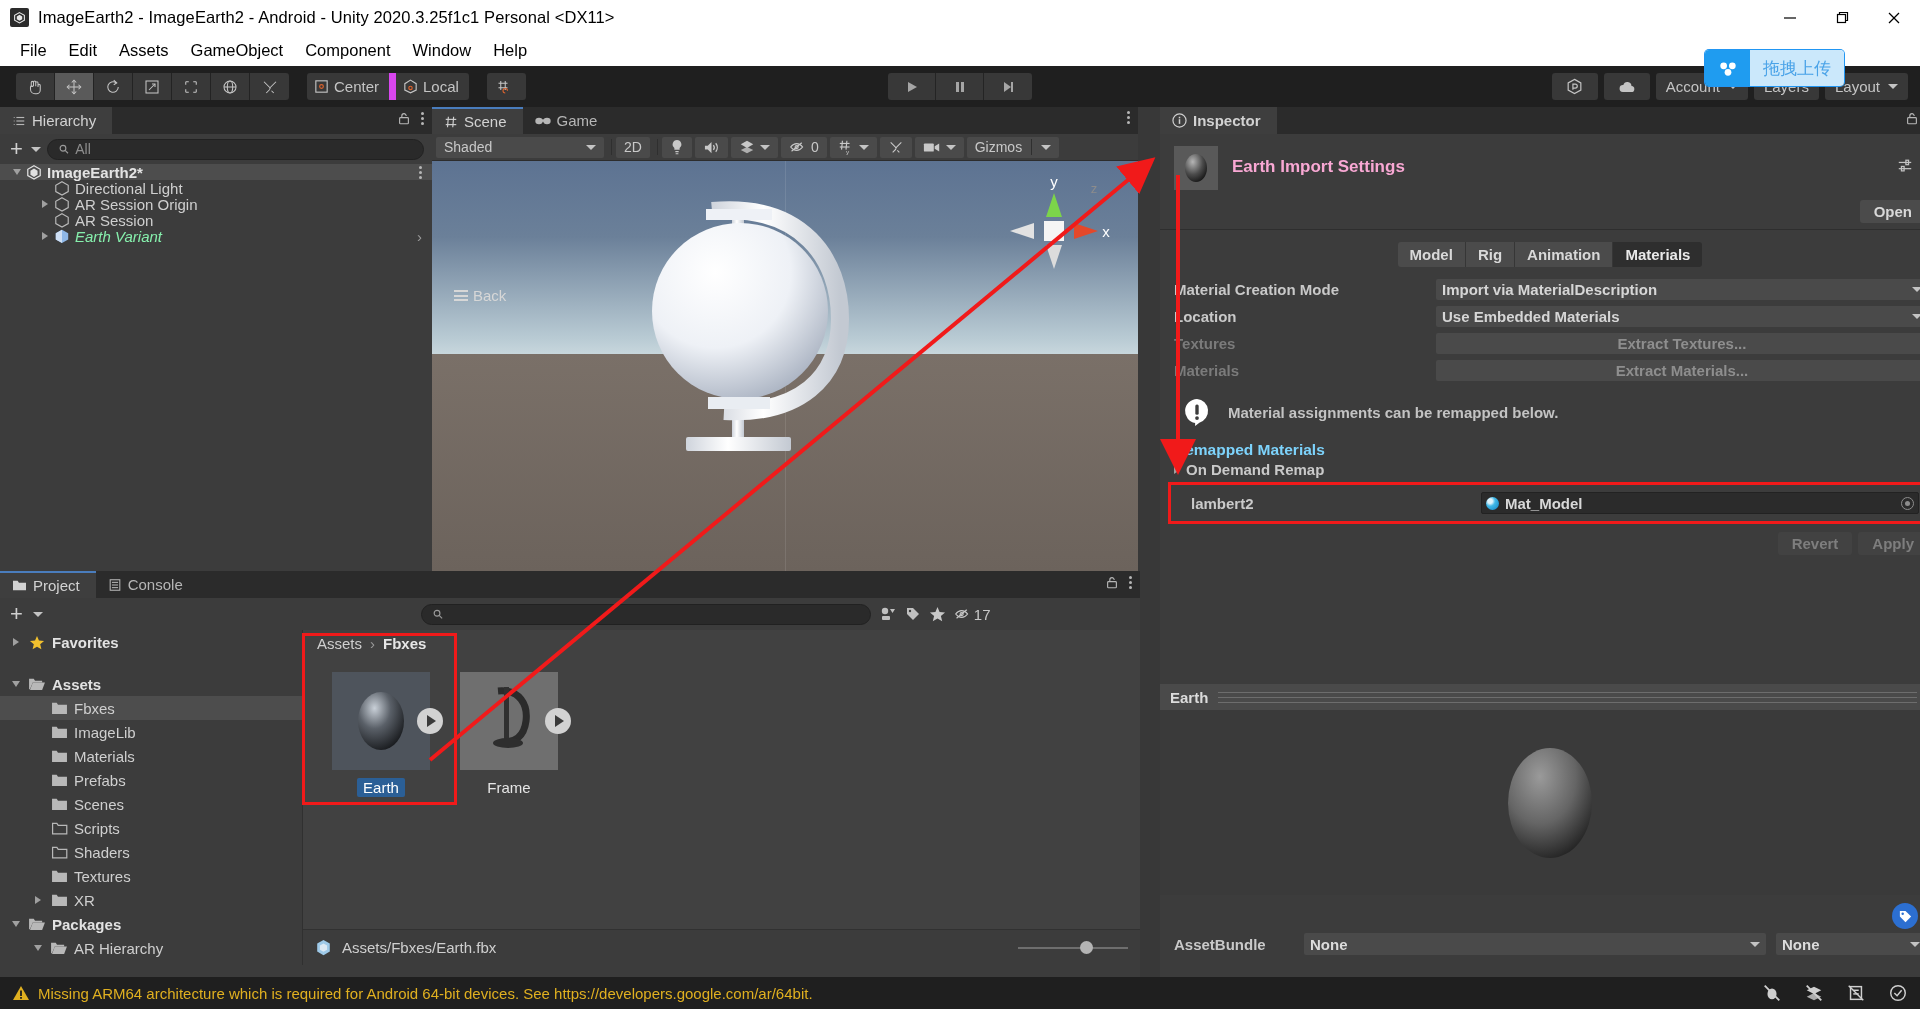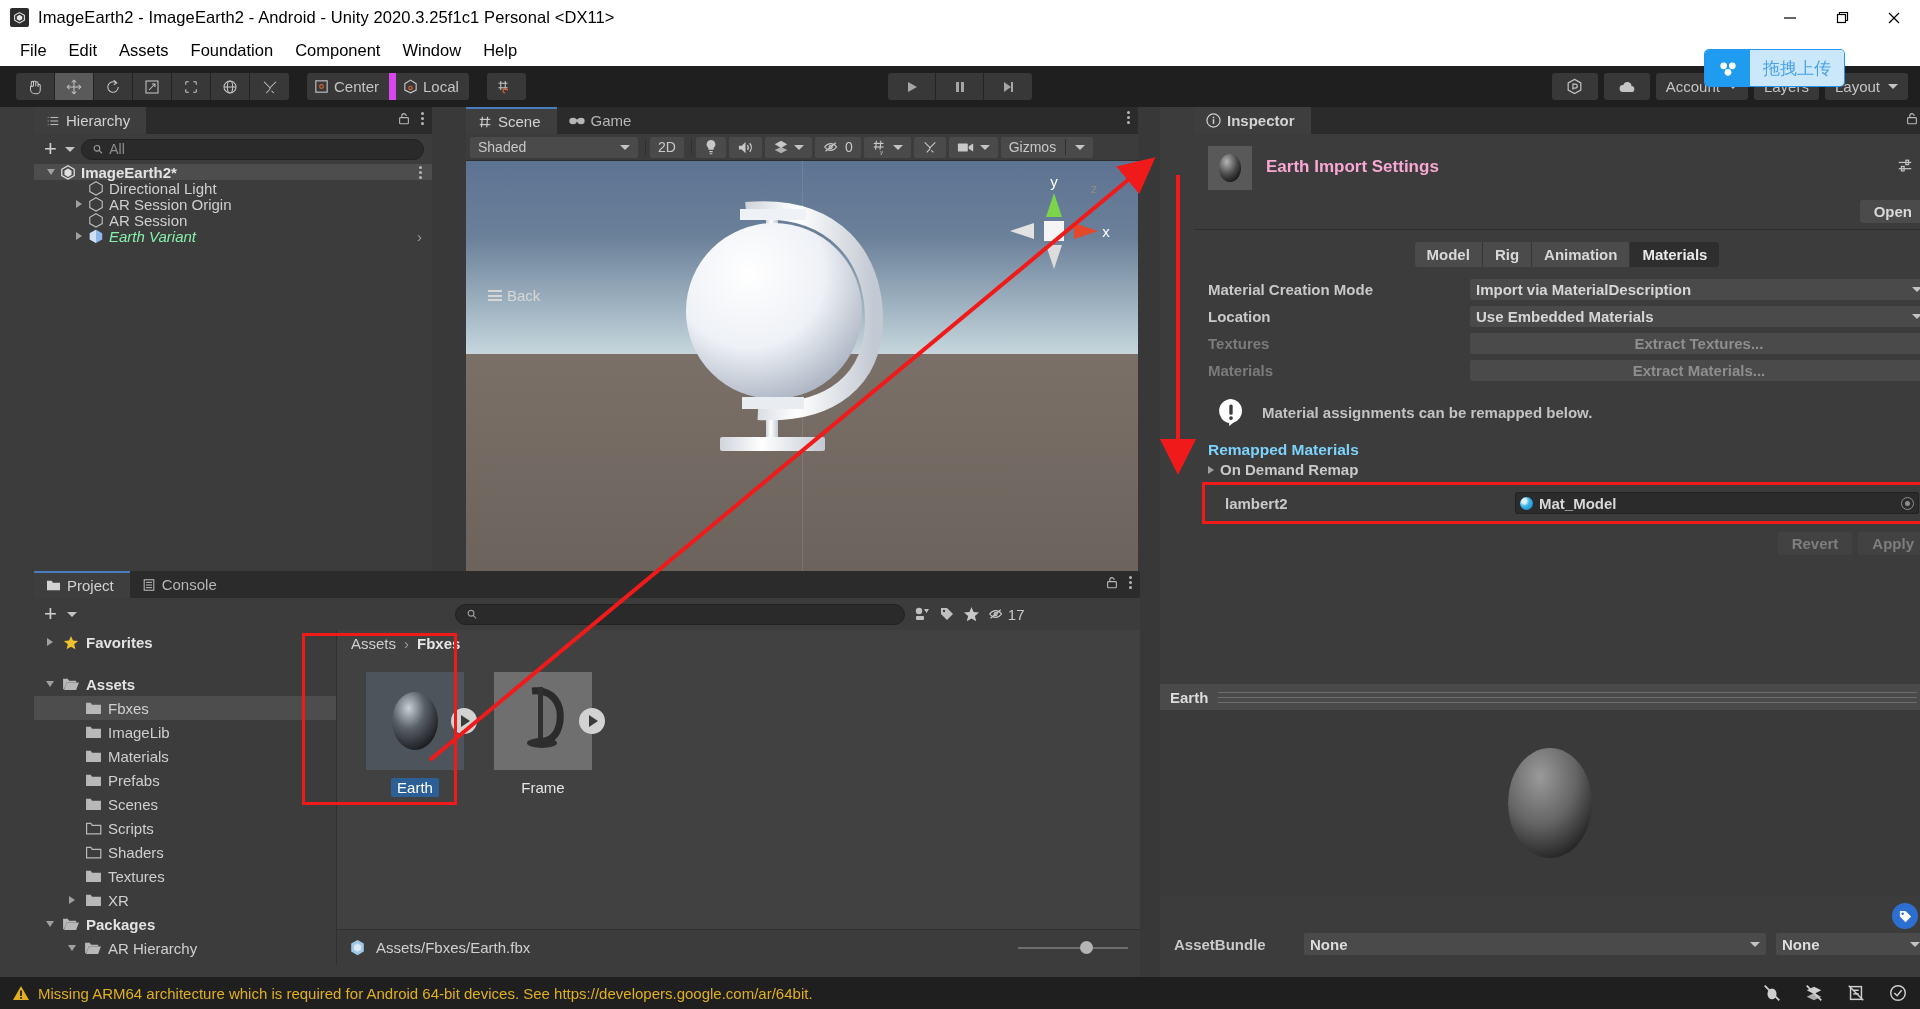--- a/index.html
+++ b/index.html
@@ -98,21 +98,21 @@
   }
   .upload-badge .ub-icon {
     width: 45px; background: #1f9cf0; display: flex; align-items: center; justify-content: center;
   }
   .upload-badge .ub-text {
     background: #cbe8fb; color: #4aa3e8; font-size: 17px; display: flex;
     align-items: center; padding: 0 13px; white-space: nowrap;
   }
 
   
-  .panel { position: absolute; background: #383838; padding-left: 34px; }
+  .panel { position: absolute; background: #383838; }
   .panel-tabbar {
     height: 27px; background: #2b2b2b; display: flex; align-items: flex-end;
     position: relative;
   }
   .ptab {
     height: 27px; display: flex; align-items: center; gap: 6px;
     padding: 0 16px 0 12px; font-size: 15px; color: #b6b6b6;
   }
   .ptab.active { background: #3e3e3e; color: #d2d2d2; border-top: 2px solid #4a7dbd; }
   .ptab.active.noaccent { border-top: none; }
@@ -359,21 +359,21 @@
             <line x1="13" y1="3" x2="3" y2="13"></line>
           </svg>
       </div>
     </div>
   </div>
 
   <div class="menubar">
     <div class="menu-item">File</div>
     <div class="menu-item">Edit</div>
     <div class="menu-item">Assets</div>
-    <div class="menu-item">Foundation</div>
+    <div class="menu-item">GameObject</div>
     <div class="menu-item">Component</div>
     <div class="menu-item">Window</div>
     <div class="menu-item">Help</div>
   </div>
 
   <div class="toolbar">
     <div class="tool-group">
       <div class="tbtn">
         <svg width="18" height="18" viewBox="0 0 24 24">
             <path d="M7 12V6a1.5 1.5 0 013 0v5m0-5.5a1.5 1.5 0 013 0V11m0-4.5a1.5 1.5 0 013 0V12m0-2a1.5 1.5 0 013 0v6a5 5 0 01-5 5h-2a6 6 0 01-6-6v-3a1.5 1.5 0 013 0"></path>

